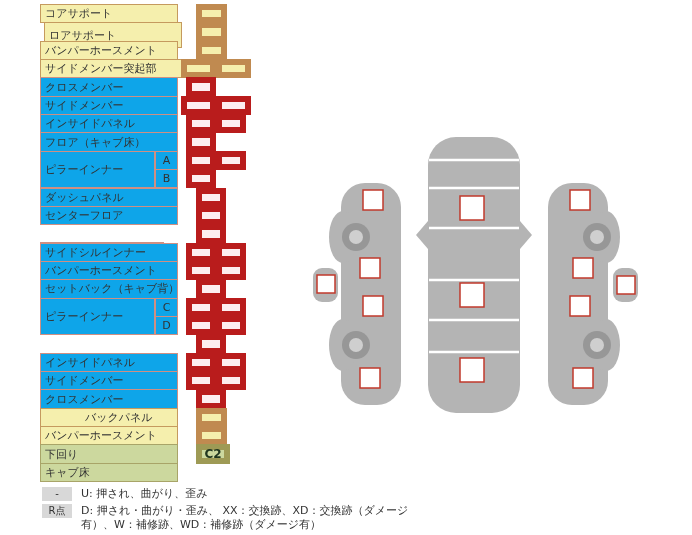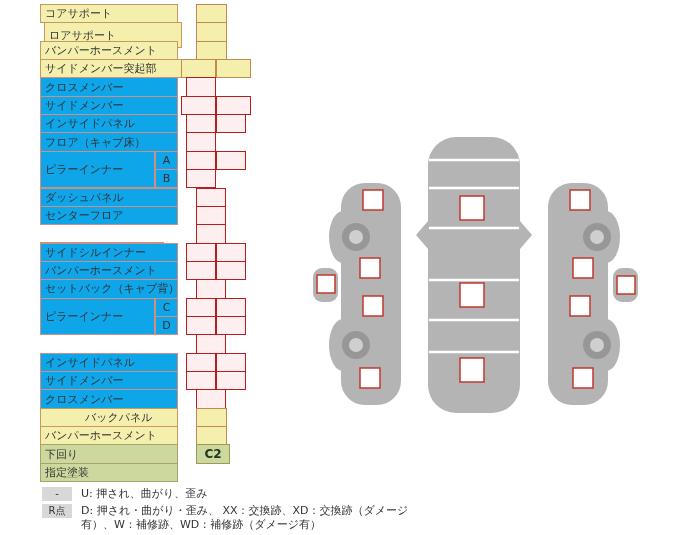--- a/index.html
+++ b/index.html
@@ -6,21 +6,21 @@
   body { font-family:"DejaVu Sans", sans-serif; background:#ffffff; }
   .screen { position:relative; width:692px; height:535px; background:#ffffff; overflow:hidden; }
 
   .tbl { position:absolute; left:40px; top:4px; width:260px; height:480px; }
   .box { position:absolute; font-size:11px; display:flex; align-items:center; padding-left:4px;
          color:#333; overflow:hidden; white-space:nowrap; background:#0ea5e9; border:1px solid #cf8f83; }
   .box.yellow { background:#f5efad; border-color:#c59a5e; }
   .box.green  { background:#ccd89e; border-color:#a8a468; }
   .box.sub { justify-content:center; padding-left:0; }
   .cellbox { position:absolute; display:flex; align-items:center; justify-content:center;
-             font-size:12px; font-weight:bold; color:#21361f; border:1px solid #b91c1c; }
+             font-size:12px; font-weight:bold; color:#21361f; border:6px solid #b91c1c; }
   .cellbox.pink   { background:#fdeef0; }
   .cellbox.yellow { background:#f5efad; border-color:#c08a50; }
   .cellbox.green  { background:#ccd89e; border-color:#9e9a55; }
 
   .legend { position:absolute; left:42px; top:487px; font-size:11px; color:#333; }
   .legend-row { display:flex; align-items:flex-start; margin-bottom:2px; }
   .legend-badge { background:#d8d8d8; min-width:30px; height:14px; line-height:14px;
                   text-align:center; margin-right:9px; font-size:10px; color:#333; }
   .legend-text { width:334px; line-height:1.32; }
 
@@ -88,21 +88,21 @@
       <div class="cellbox pink" style="left: 146px; top: 367px; width: 30px; height: 19.35px;"></div>
       <div class="cellbox pink" style="left: 176px; top: 367px; width: 30px; height: 19.35px;"></div>
       <div class="box " style="left: 0px; top: 385.35px; width: 138px; height: 19.35px;">クロスメンバー</div>
       <div class="cellbox pink" style="left: 156px; top: 385.35px; width: 30px; height: 19.35px;"></div>
       <div class="box yellow" style="left: 0px; top: 403.7px; width: 138px; height: 19.35px; padding-left: 44px;">バックパネル</div>
       <div class="cellbox yellow" style="left: 156px; top: 403.7px; width: 31px; height: 19.35px;"></div>
       <div class="box yellow" style="left: 0px; top: 422.05px; width: 138px; height: 19.35px;">バンパーホースメント</div>
       <div class="cellbox yellow" style="left: 156px; top: 422.05px; width: 31px; height: 19.35px;"></div>
       <div class="box green" style="left: 0px; top: 440.4px; width: 138px; height: 19.35px;">下回り</div>
       <div class="cellbox green" style="left: 156px; top: 440.4px; width: 34px; height: 19.35px;">C2</div>
-      <div class="box green" style="left: 0px; top: 458.75px; width: 138px; height: 19.35px;">指定塗装</div>
+      <div class="box green" style="left: 0px; top: 458.75px; width: 138px; height: 19.35px;">キャブ床</div>
     </div>
 
   <svg width="397" height="305" viewBox="0 0 397 305" style="position:absolute; left:295px; top:125px;">
 
     <g>
       <rect class="car" x="46" y="58" width="60" height="222" rx="24"></rect>
       <ellipse class="car" cx="48" cy="112" rx="14" ry="26"></ellipse>
       <ellipse class="car" cx="48" cy="220" rx="14" ry="26"></ellipse>
       <circle cx="61" cy="112" r="14" fill="#979797"></circle>
       <circle cx="61" cy="112" r="7" fill="#cfcfcf"></circle>

